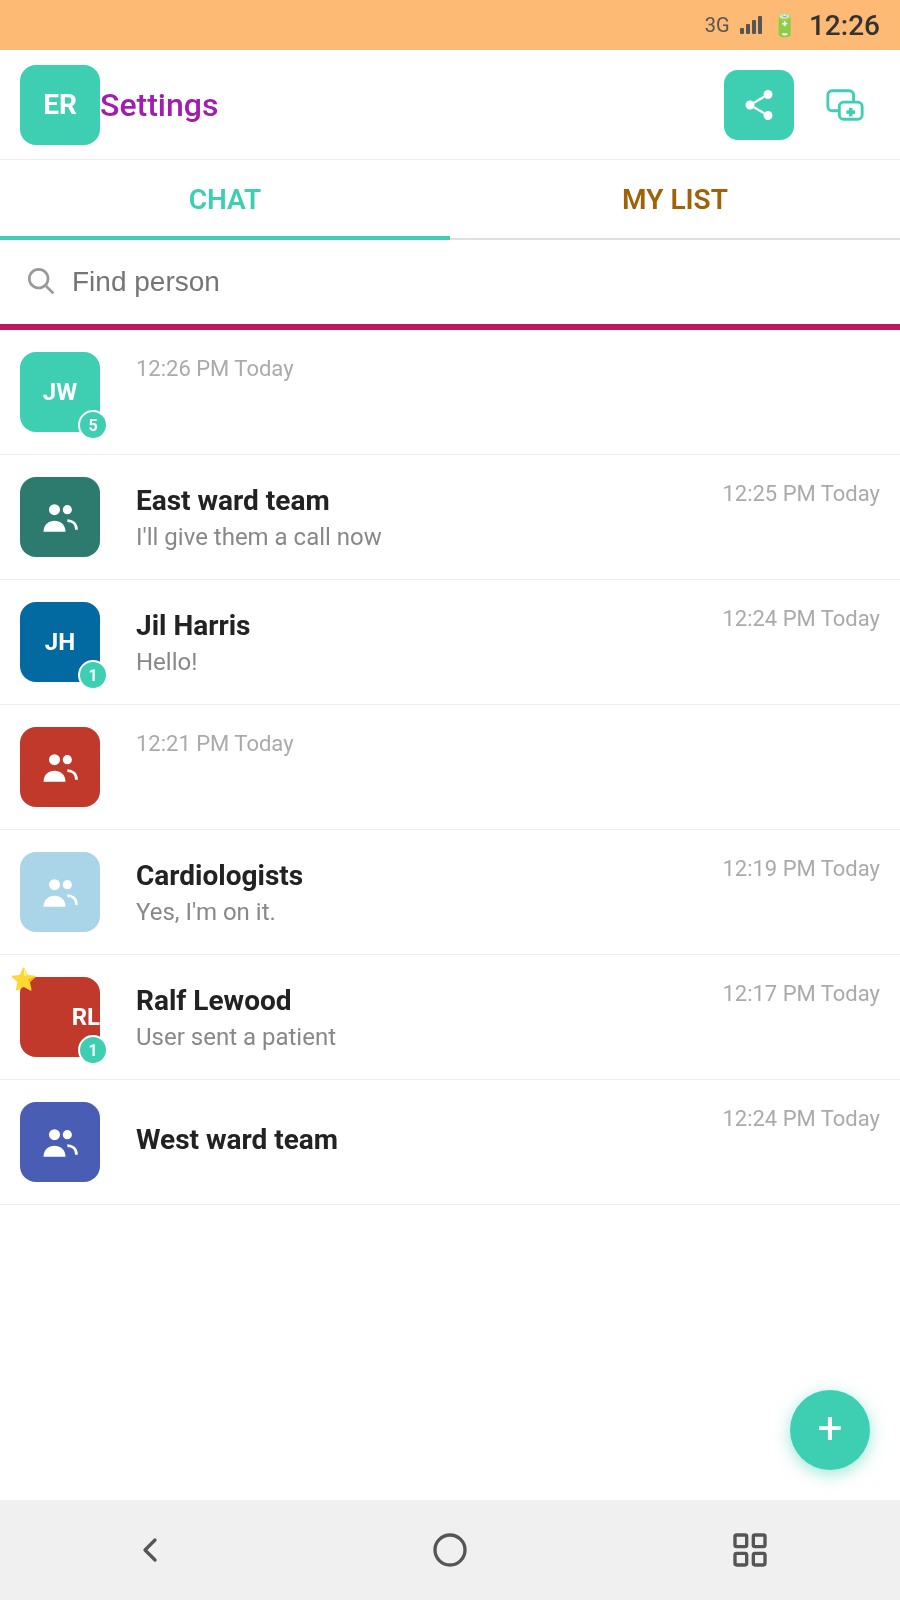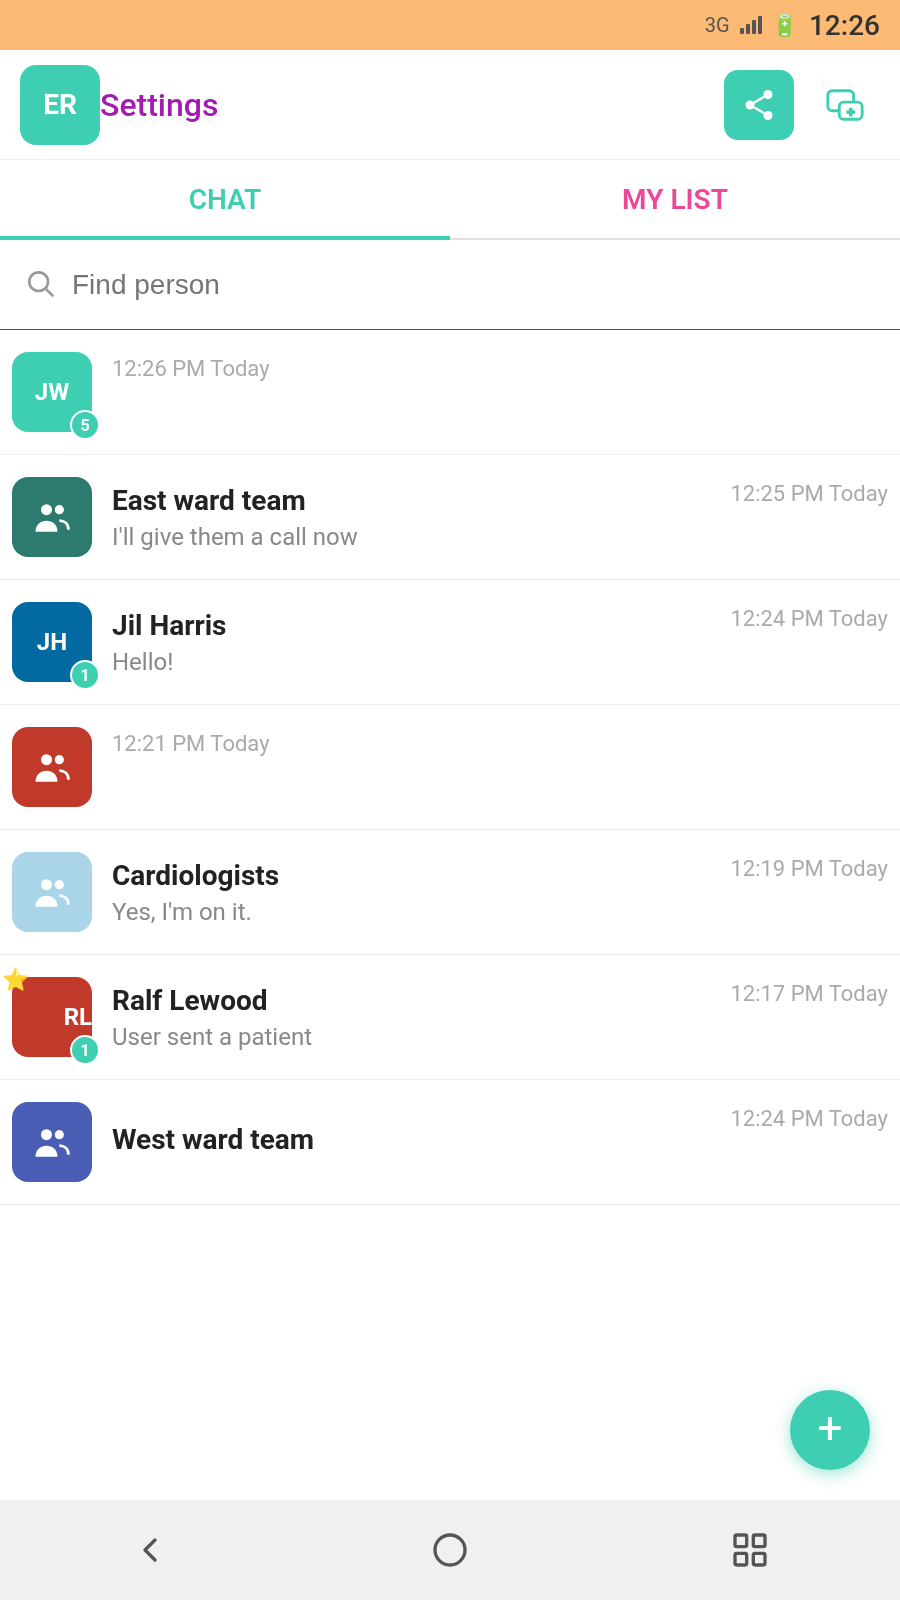--- a/index.html
+++ b/index.html
@@ -117,21 +117,21 @@
     }
     .tab {
       flex: 1;
       display: flex;
       align-items: center;
       justify-content: center;
       font-size: 28px;
       font-weight: 600;
       cursor: pointer;
       position: relative;
-      color: #ec4899;
+      color: #a16207;
     }
     .tab.active {
       color: #3ecfb2;
     }
     .tab.active::after {
       content: '';
       position: absolute;
       bottom: -2px;
       left: 0;
       right: 0;
@@ -139,21 +139,21 @@
       background: #3ecfb2;
     }
 
     
     .search-bar {
       height: 90px;
       display: flex;
       align-items: center;
       padding: 0 24px;
       gap: 16px;
-      border-bottom: 1px solid #be185d;
+      border-bottom: 6px solid #be185d;
     }
     .search-icon-wrap {
       color: #999;
     }
     .search-input {
       flex: 1;
       border: none;
       outline: none;
       font-size: 28px;
       color: #bbb;
@@ -161,24 +161,24 @@
     }
 
     
     .chat-list {
       flex: 1;
       overflow-y: auto;
     }
     .chat-item {
       display: flex;
       align-items: center;
-      padding: 22px 12px;
+      padding: 22px 20px;
       border-bottom: 1px solid #eeeeee;
       cursor: pointer;
-      gap: 20px;
+      gap: 36px;
     }
     .avatar-wrap {
       position: relative;
       flex-shrink: 0;
     }
     .avatar {
       width: 80px;
       height: 80px;
       border-radius: 16px;
       display: flex;

